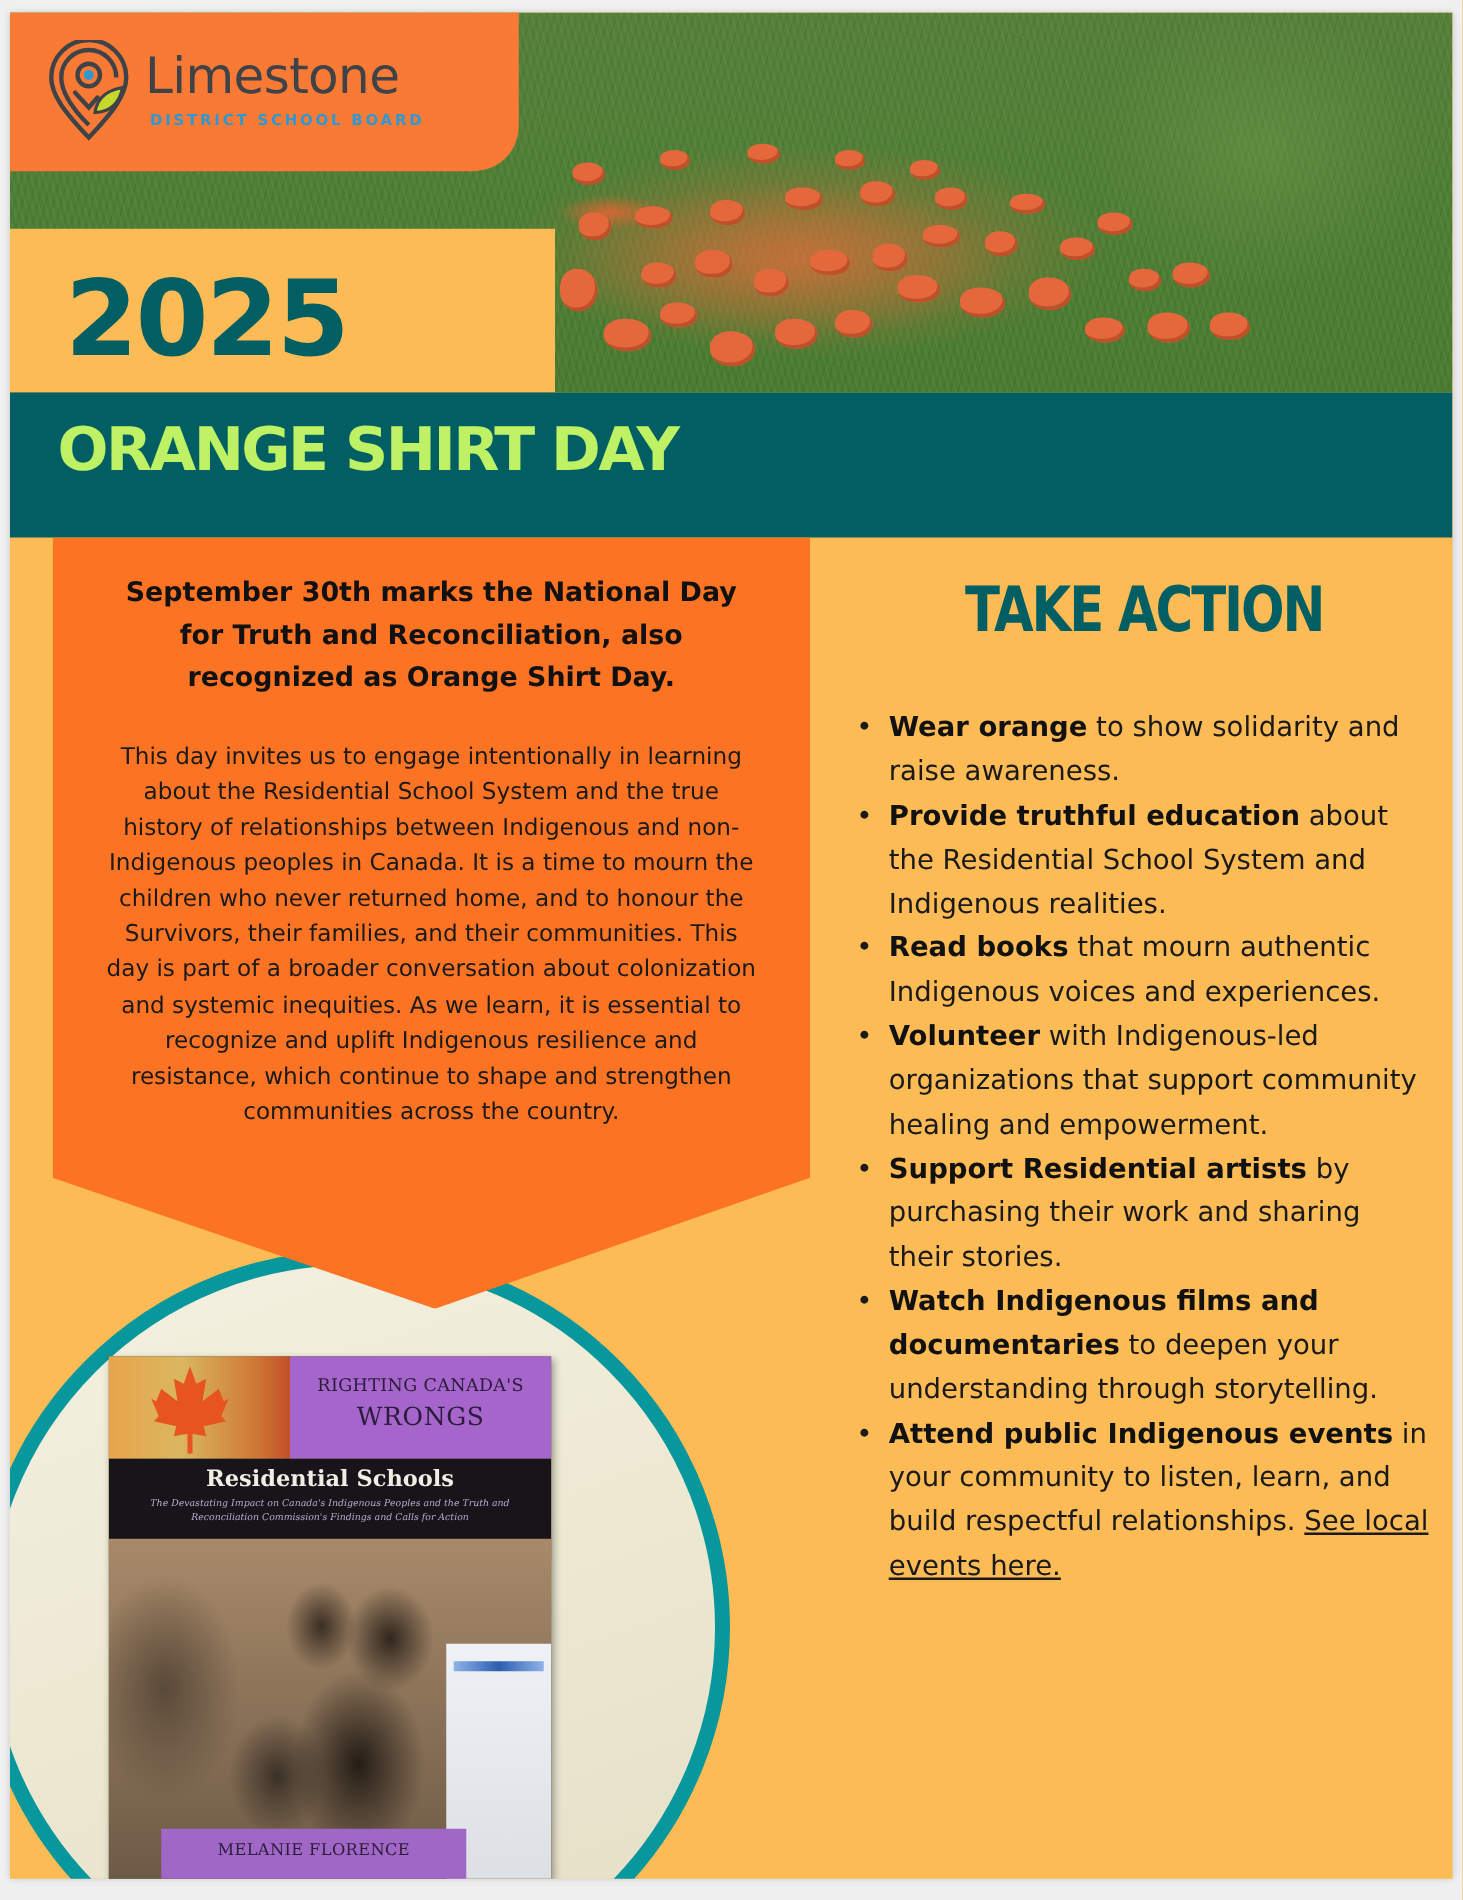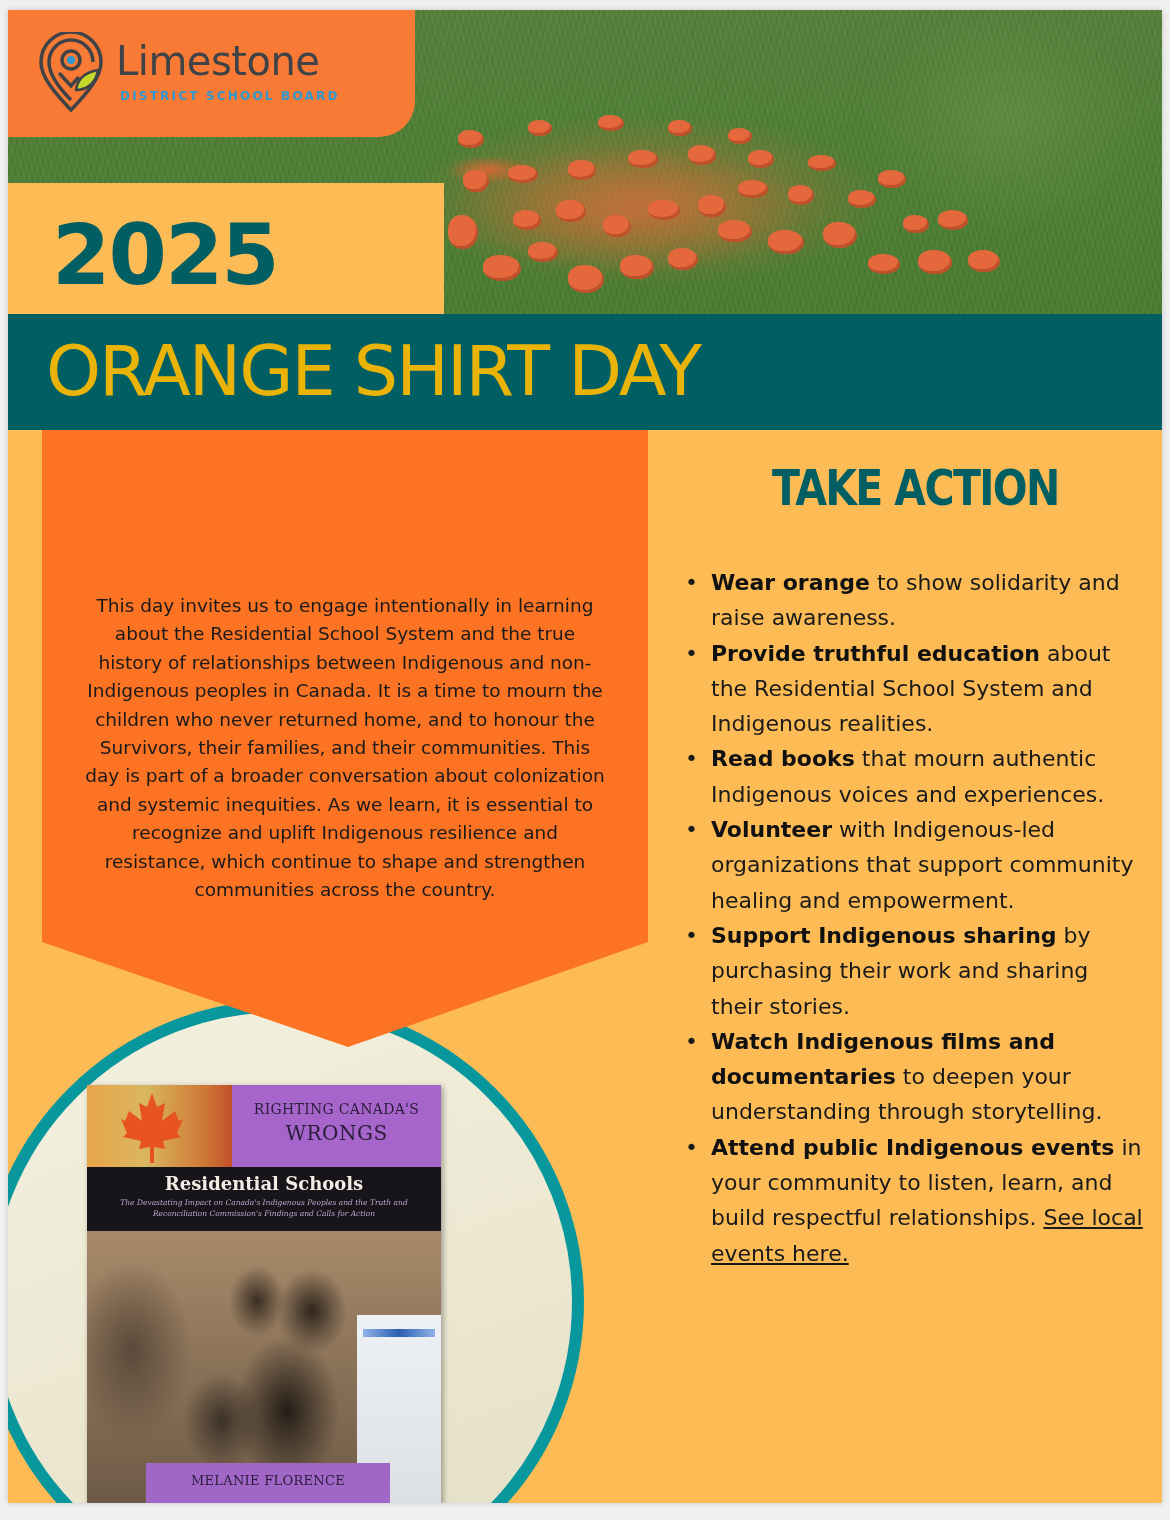--- a/index.html
+++ b/index.html
@@ -68,21 +68,21 @@
   }
   
   .title-band {
     position: absolute; left: 0; top: 304px;
     width: 1154px; height: 116px;
     background: #015f63;
   }
   .title {
     position: absolute; left: 38px; top: 22px;
     font-family: "DejaVu Sans", sans-serif;
-    font-weight: normal; font-size: 70px; color: #eab308;
+    font-weight: bold; font-size: 48px; color: #bef264;
     letter-spacing: -2px; line-height: 1; white-space: nowrap;
   }
   
   .pentagon {
     position: absolute; left: 34px; top: 420px;
     width: 606px; height: 617px;
     background: #fb7323;
     clip-path: polygon(0 0, 100% 0, 100% 83%, 50.5% 100%, 0 83%);
   }
   .lead {
@@ -155,21 +155,21 @@
   }
   .book-doc {
     position: absolute; left: 270px; top: 230px; width: 84px; height: 190px;
     background: linear-gradient(180deg, #eef1f5 0%, #dcdfe4 100%);
   }
   .book-doc::before {
     content: ""; position: absolute; left: 6px; right: 6px; top: 14px; height: 8px;
     background: linear-gradient(90deg, #8fb2e8, #2c5fb0, #8fb2e8);
   }
   .book-author {
-    position: absolute; left: 59px; top: 378px; width: 244px; height: 42px;
+    position: absolute; left: 42px; top: 378px; width: 244px; height: 42px;
     background: #a167c7;
     text-align: center;
     font-family: "DejaVu Serif", serif; font-size: 13px; color: #2a1c3a;
     line-height: 36px; letter-spacing: 0.3px;
   }
   
   .action-title {
     position: absolute; left: 764px; top: 453px;
     font-family: "DejaVu Sans", sans-serif;
     font-weight: bold; font-size: 50px; color: #015f63;
@@ -271,20 +271,21 @@
     <div class="book-band">
       <span class="b1">Residential Schools</span>
       <span class="b2">The Devastating Impact on Canada's Indigenous Peoples and the Truth and Reconciliation Commission's Findings and Calls for Action</span>
     </div>
     <div class="book-photo"></div>
     <div class="book-doc"></div>
     <div class="book-author">MELANIE FLORENCE</div>
   </div>
 
   <div class="pentagon">
+    <p class="lead" style="margin:0;">September 30th marks the National Day for Truth and Reconciliation, also recognized as Orange Shirt Day.</p>
     <p class="body-text" style="margin:0;">This day invites us to engage intentionally in learning about the Residential School System and the true history of relationships between Indigenous and non-Indigenous peoples in Canada. It is a time to mourn the children who never returned home, and to honour the Survivors, their families, and their communities. This day is part of a broader conversation about colonization and systemic inequities. As we learn, it is essential to recognize and uplift Indigenous resilience and resistance, which continue to shape and strengthen communities across the country.</p>
   </div>
 
   <h2 class="action-title" style="margin:0;">TAKE ACTION</h2>
 
   <ul class="action-list">
     <li>
       <span class="bullet">•</span>
       <b>Wear orange</b><span> to show solidarity and raise awareness.</span>
     </li>
@@ -295,21 +296,21 @@
     <li>
       <span class="bullet">•</span>
       <b>Read books</b><span> that mourn authentic Indigenous voices and experiences.</span>
     </li>
     <li>
       <span class="bullet">•</span>
       <b>Volunteer</b><span> with Indigenous-led organizations that support community healing and empowerment.</span>
     </li>
     <li>
       <span class="bullet">•</span>
-      <b>Support Indigenous sharing</b><span> by purchasing their work and sharing their stories.</span>
+      <b>Support Residential artists</b><span> by purchasing their work and sharing their stories.</span>
     </li>
     <li>
       <span class="bullet">•</span>
       <b>Watch Indigenous films and documentaries</b><span> to deepen your understanding through storytelling.</span>
     </li>
     <li>
       <span class="bullet">•</span>
       <b>Attend public Indigenous events</b><span> in your community to listen, learn, and build respectful relationships. </span><a href="#">See local events here.</a>
     </li>
   </ul>

